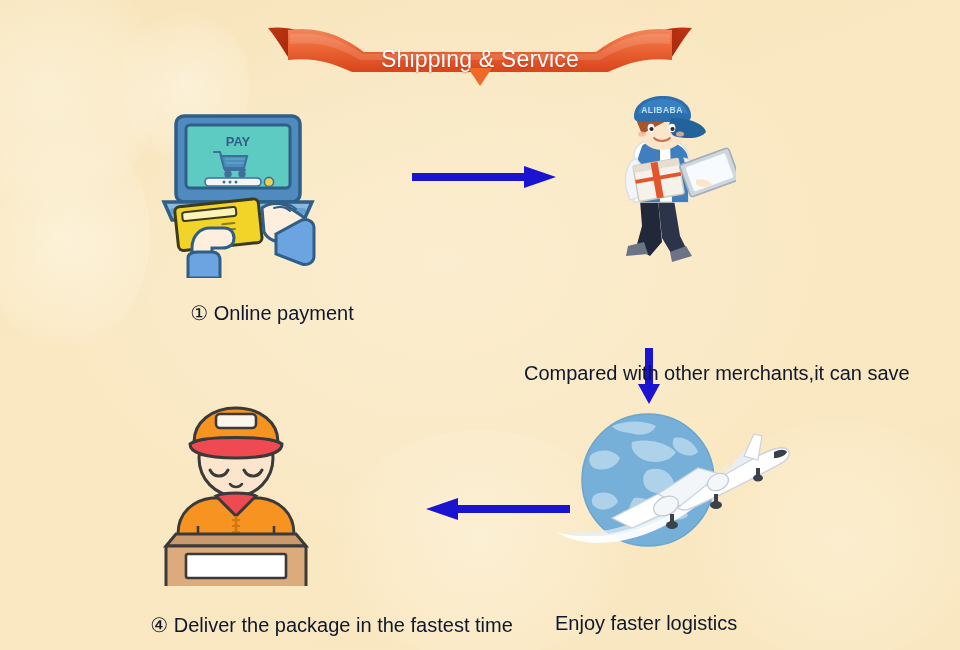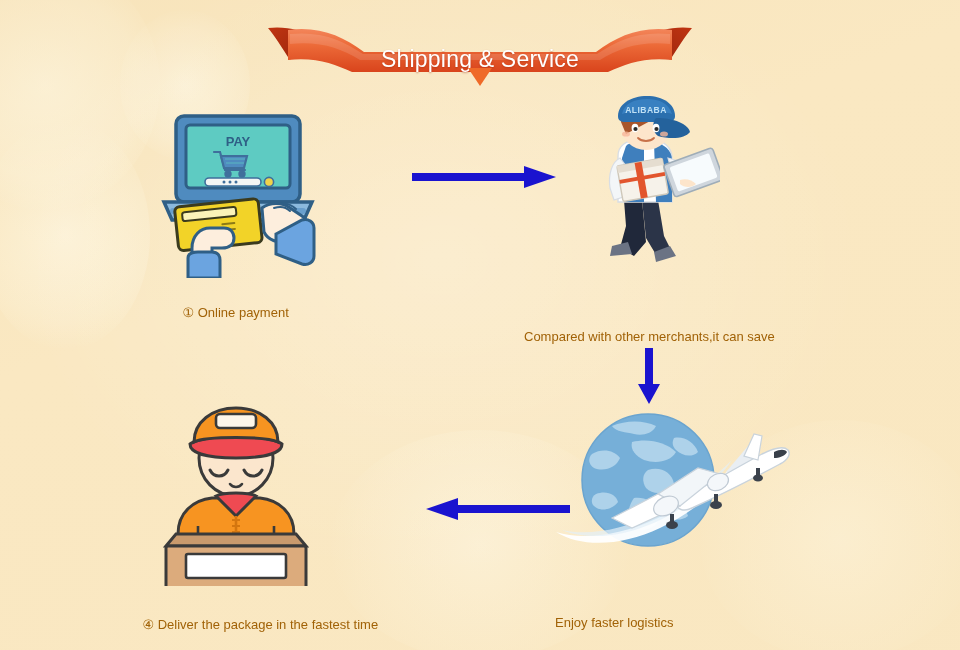--- a/index.html
+++ b/index.html
@@ -79,38 +79,38 @@
 
   
   .arrow { position: absolute; }
   #arrow-1 { left: 412px; top: 162px; }
   #arrow-2 { left: 634px; top: 348px; }
   #arrow-3 { left: 418px; top: 494px; }
 
   
   .illus { position: absolute; }
   #illus-payment  { left: 150px; top: 108px; }
-  #illus-courier  { left: 568px; top: 96px;  }
+  #illus-courier  { left: 584px; top: 96px;  }
   #illus-globe    { left: 548px; top: 398px; }
   #illus-worker   { left: 148px; top: 404px; }
 
   
   .caption {
     position: absolute;
-    color: #a16207;
-    font-size: 13px;
+    color: #0f172a;
+    font-size: 20px;
     line-height: 24px;
     white-space: pre;
   }
   #caption-1 { left: 168px; top: 277px; }
   #caption-2 { left: 505px; top: 277px; }
   #caption-3 { left: 533px; top: 563px; }
   #caption-4 { left: 128px; top: 589px; }
   .caption .line2, .caption .line3 { display: block; }
-  #caption-2 .line2 { padding-left: 19px; }
+  #caption-2 .line2 { padding-left: 19px; margin-top: 36px; }
   #caption-2 .line3 { padding-left: 19px; }
   #caption-3 .line2 { padding-left: 22px; }
 </style>
 </head>
 <body>
 
 <div id="stage">
 
   <div class="blob" id="blob-a"></div>
   <div class="blob" id="blob-b"></div>

